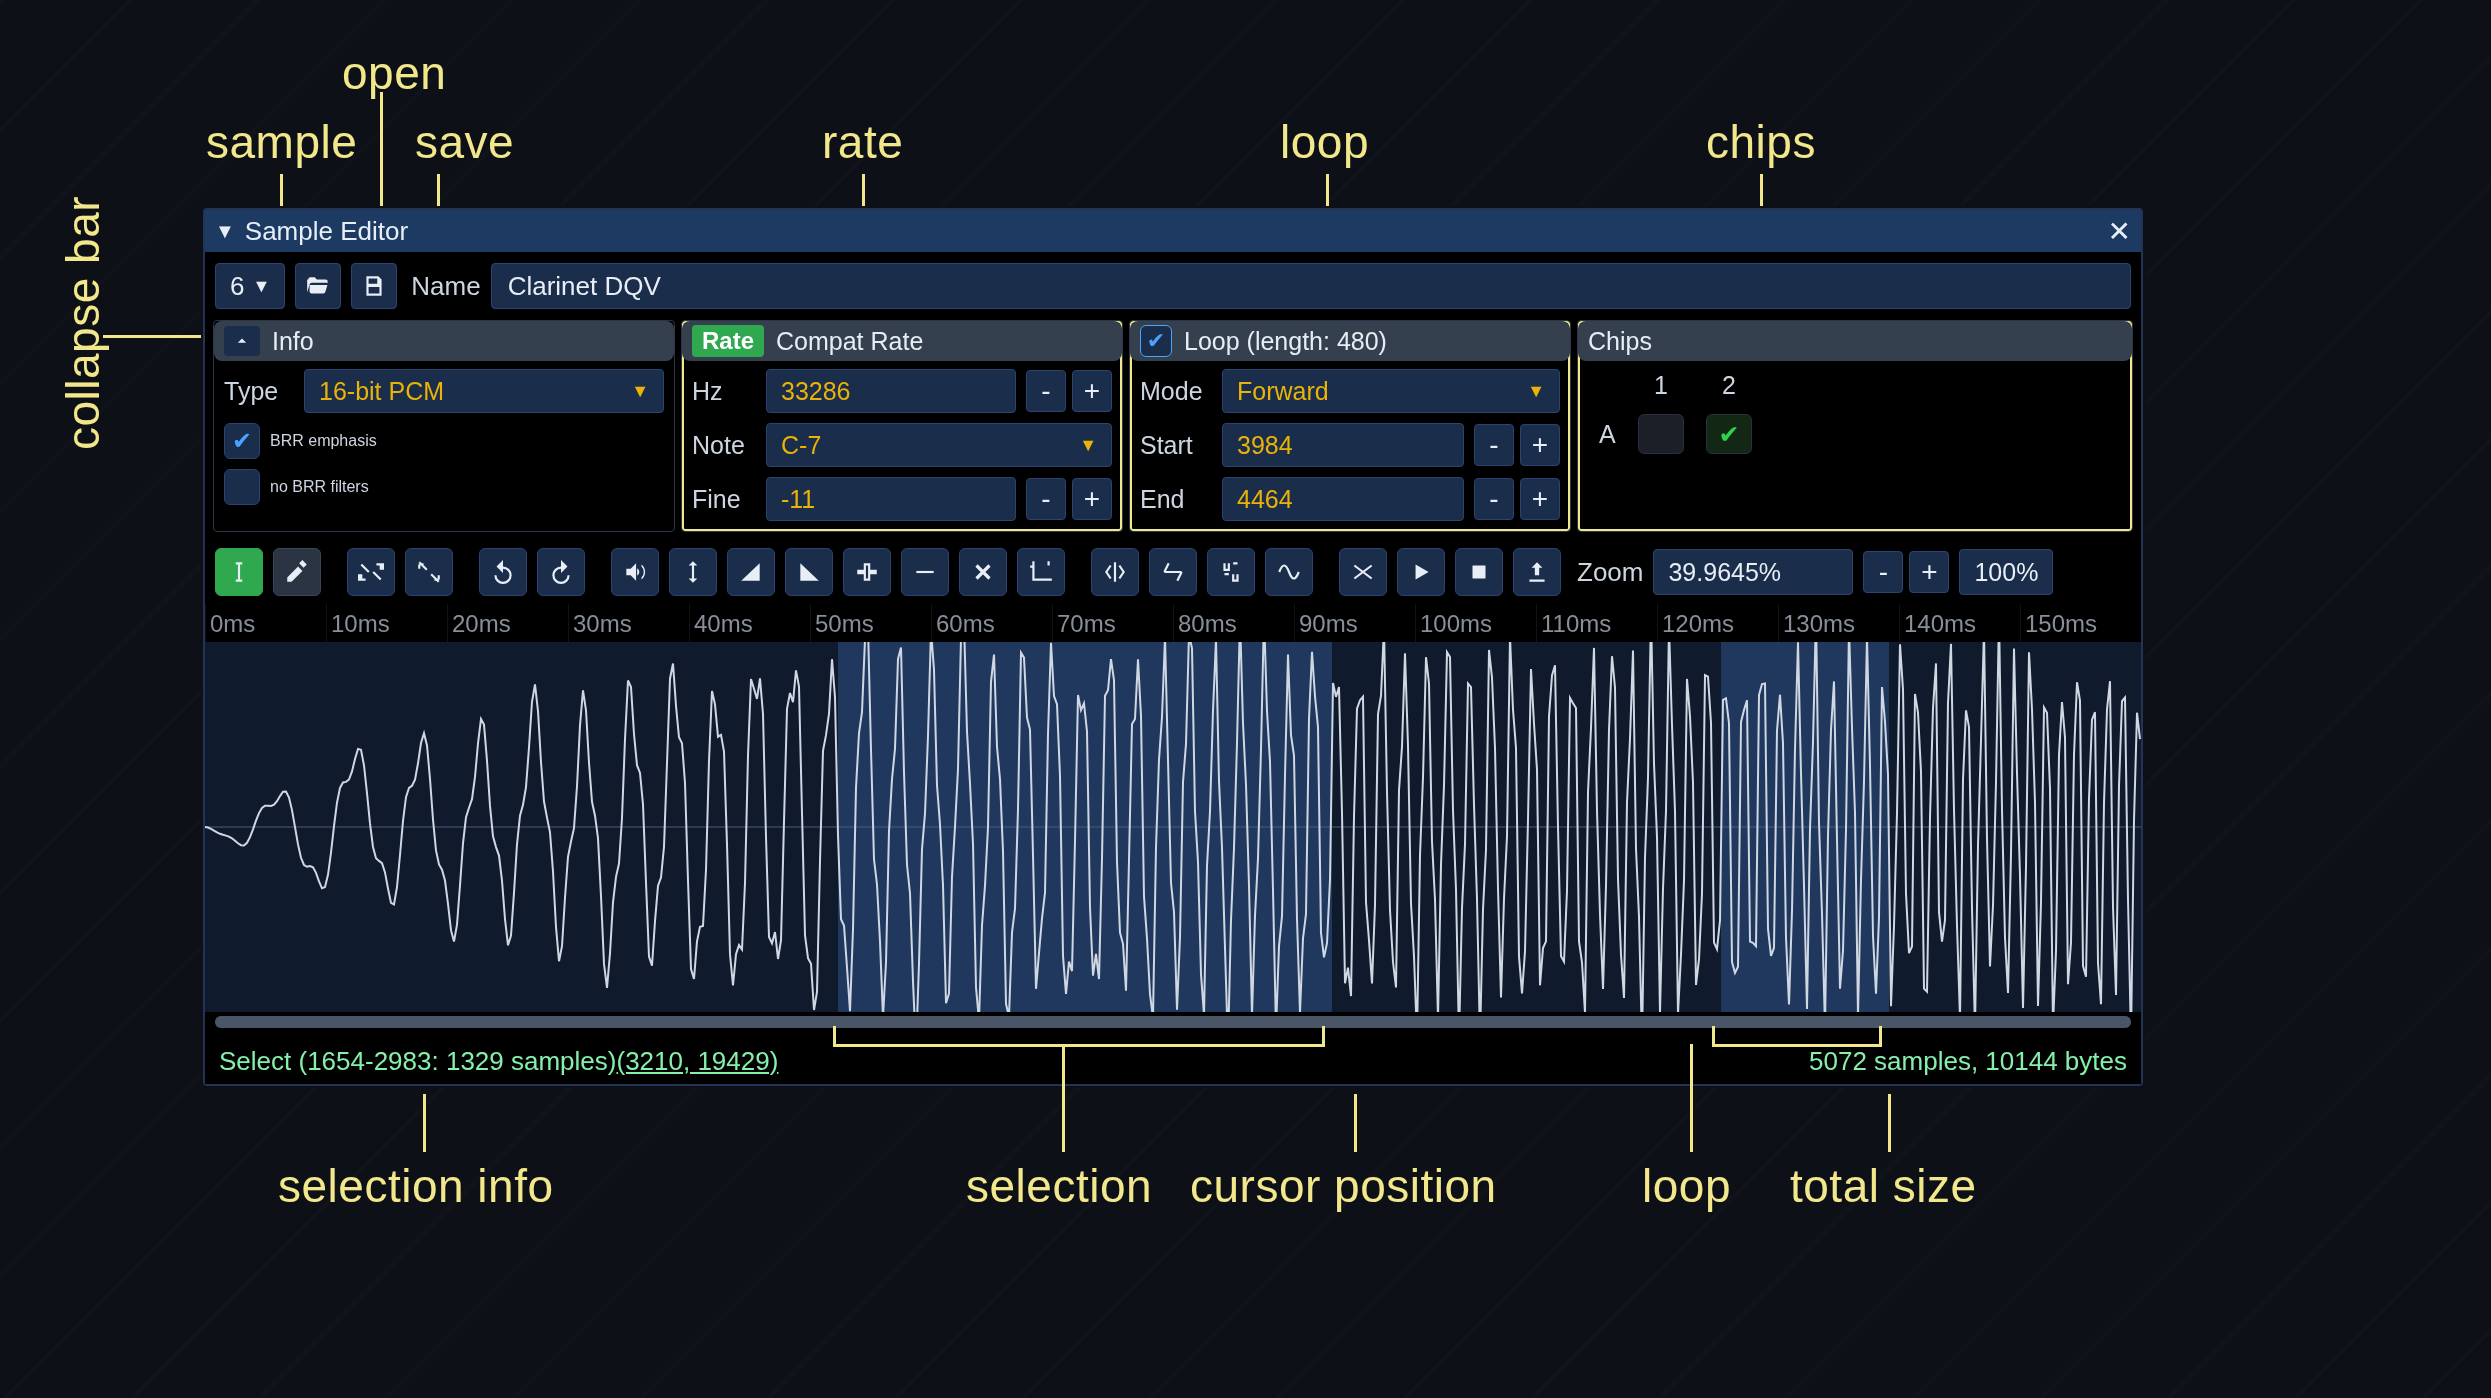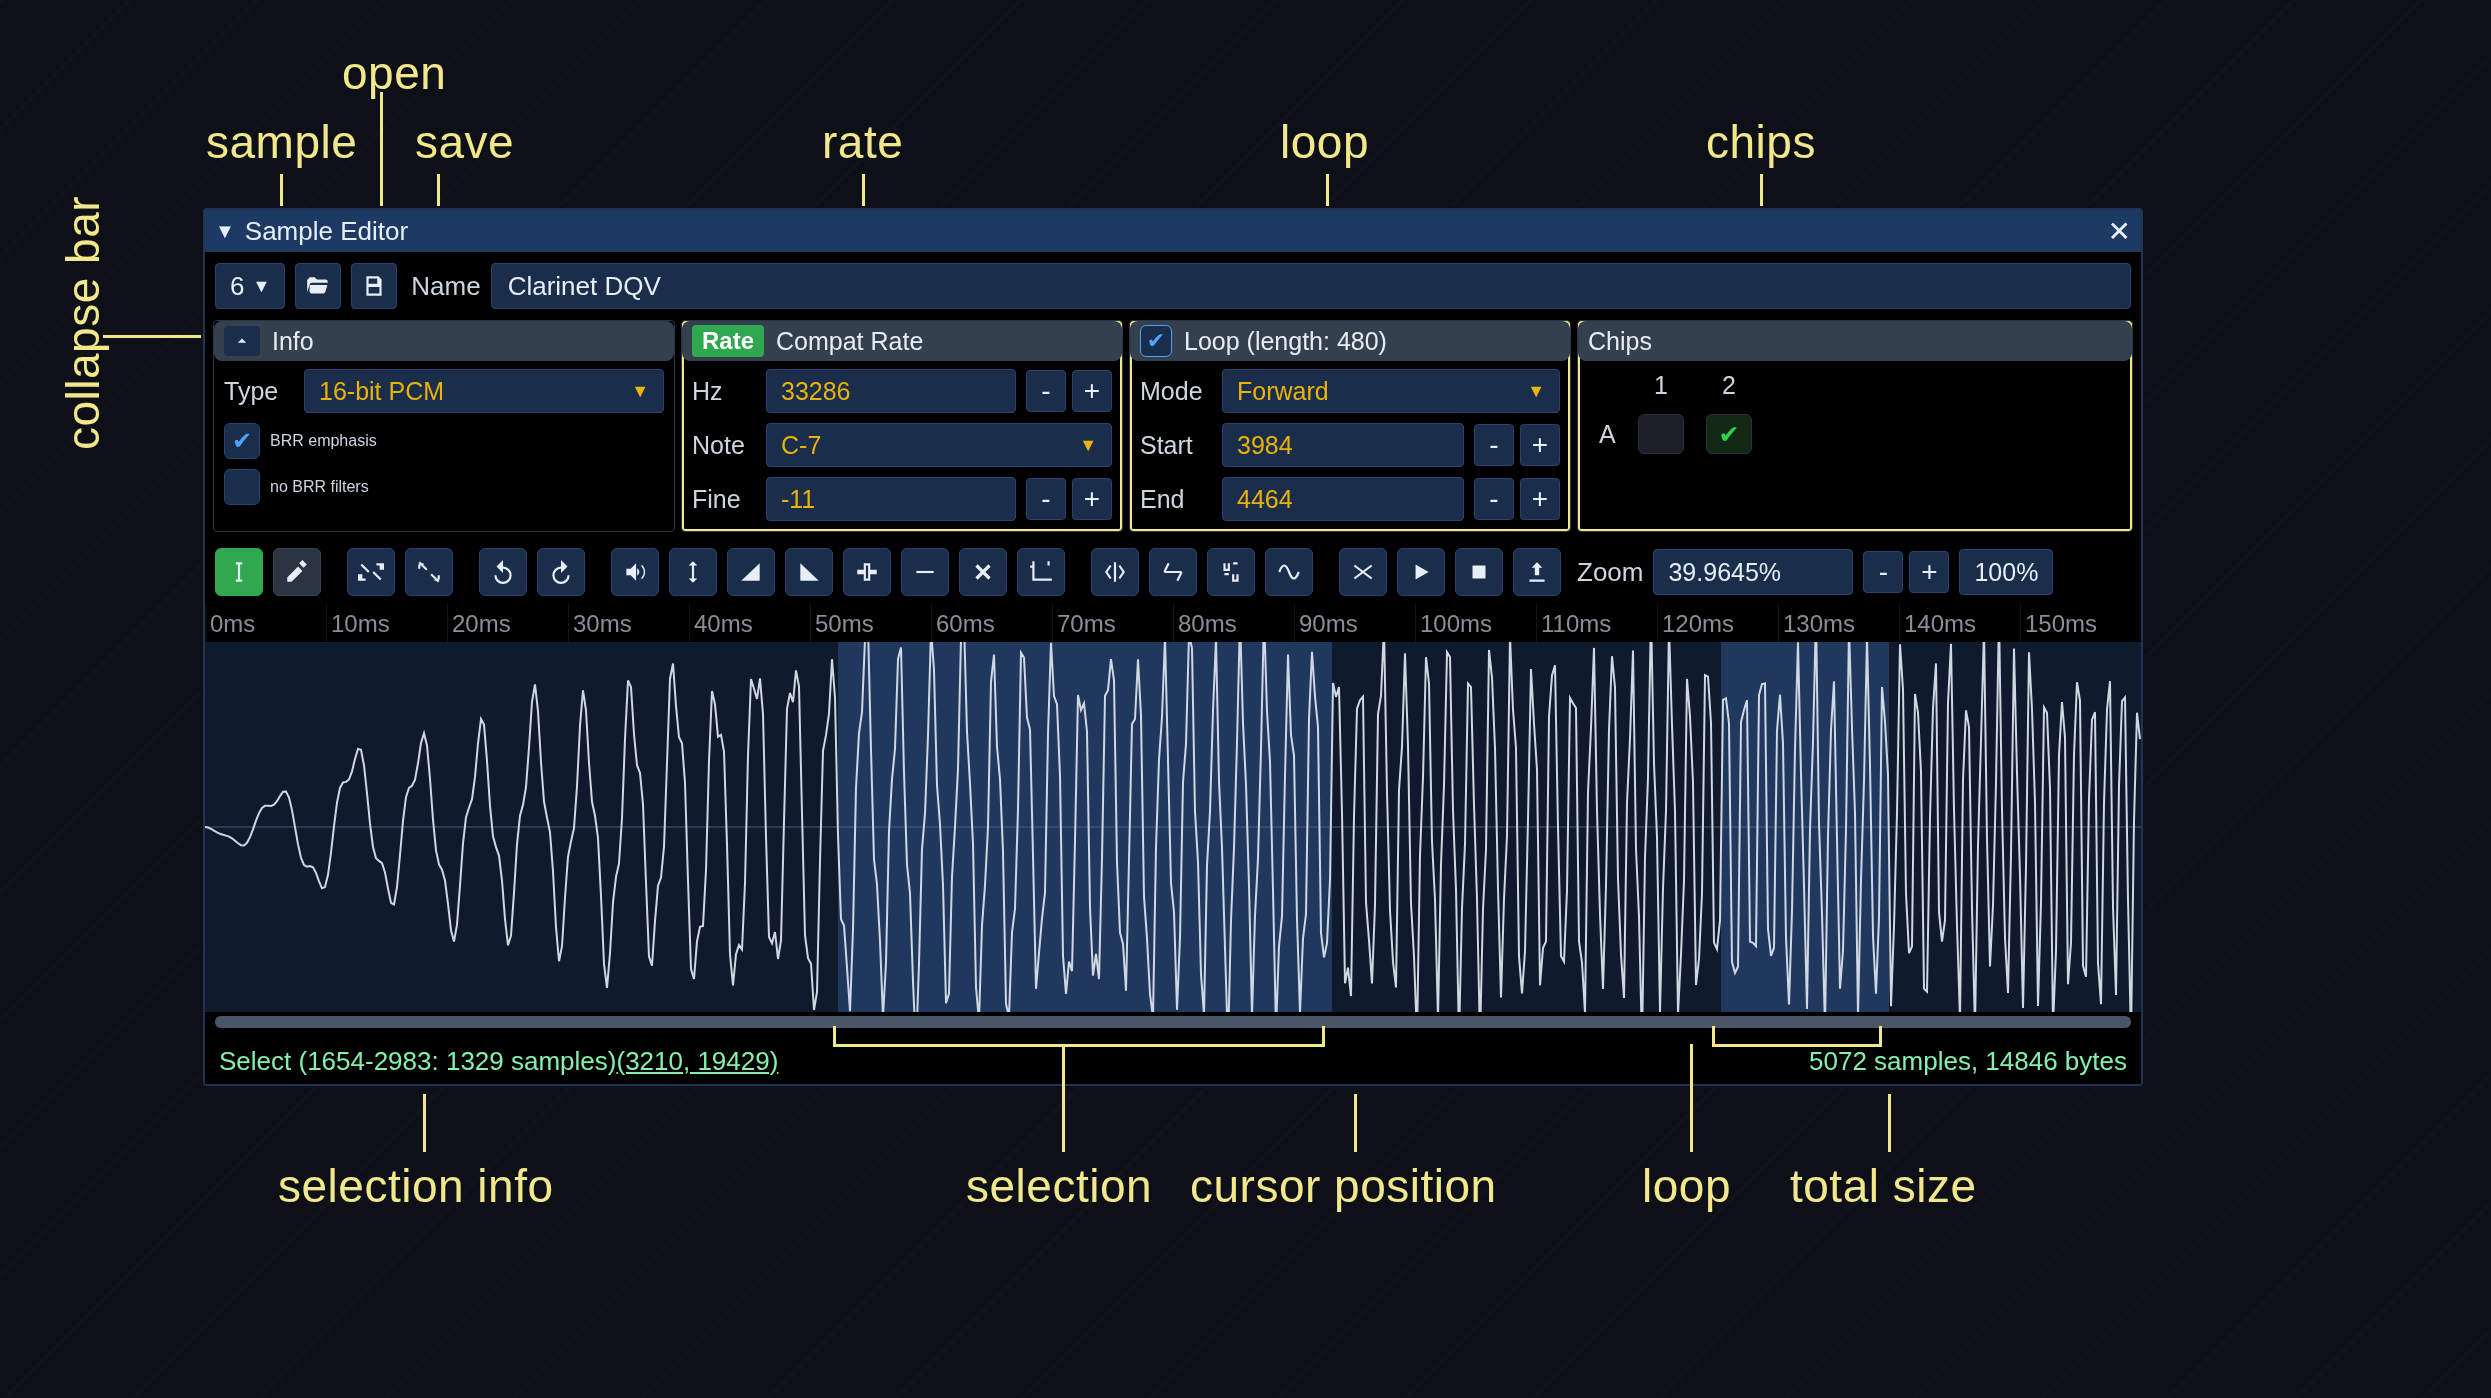--- a/index.html
+++ b/index.html
@@ -479,21 +479,21 @@
   </div>
 
   <div class="hscroll">
     <div class="track"></div>
     <div class="thumb"></div>
   </div>
 
   <div class="status">
     <span>Select (1654-2983: 1329 samples)</span>
     <span class="mid">(3210, 19429)</span>
-    <span class="right">5072 samples, 14846 bytes</span>
+    <span class="right">5072 samples, 10144 bytes</span>
   </div>
 
 </div>
 
 <div class="bracket" style="left:833px; top:1026px; width:492px;"></div>
 <div class="bracket" style="left:1712px; top:1026px; width:170px;"></div>
 
 <div class="callout-line v" style="left:423px;  top:1094px; height:58px;"></div>
 <div class="callout-line v" style="left:1062px; top:1044px; height:108px;"></div>
 <div class="callout-line v" style="left:1354px; top:1094px; height:58px;"></div>

